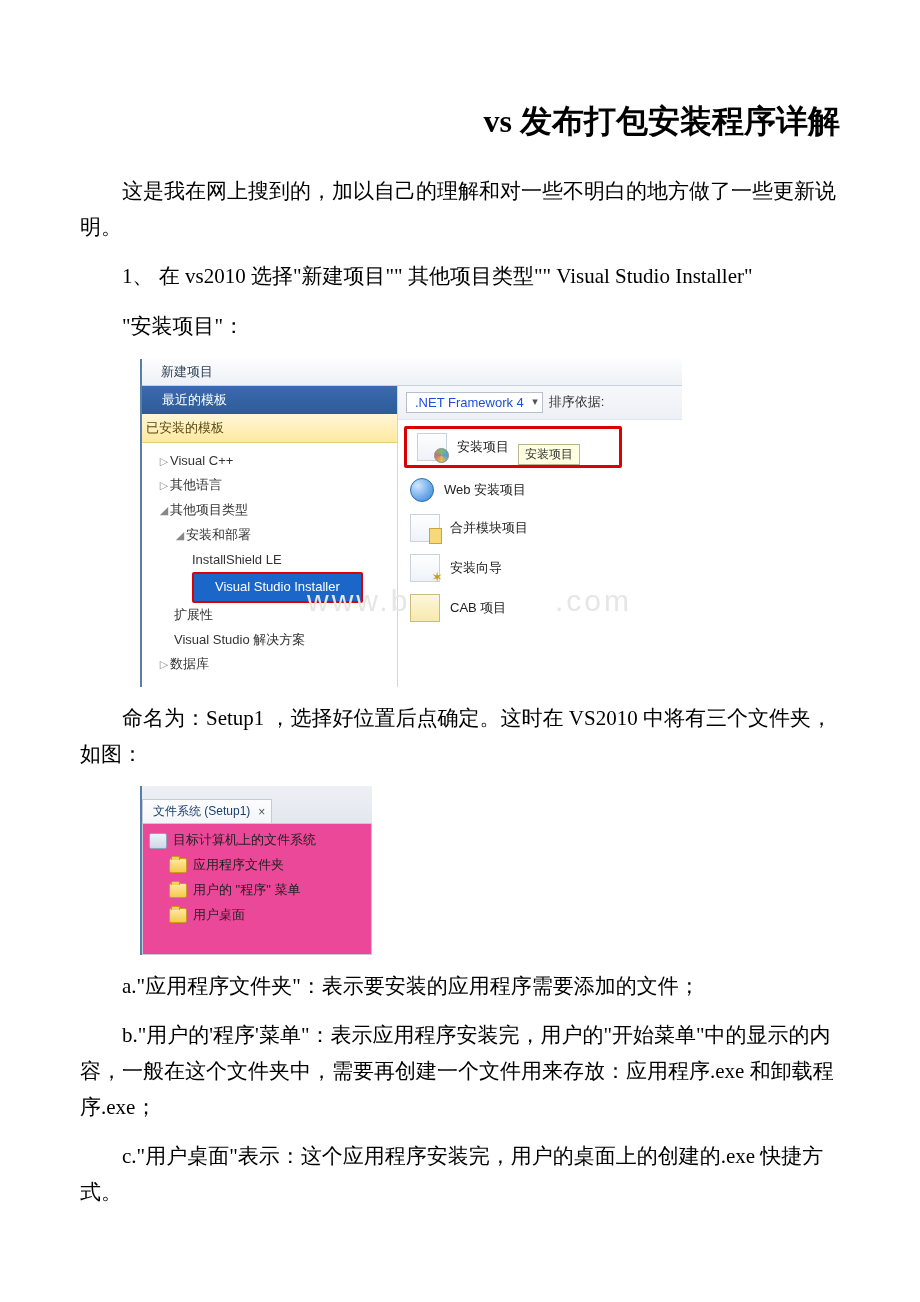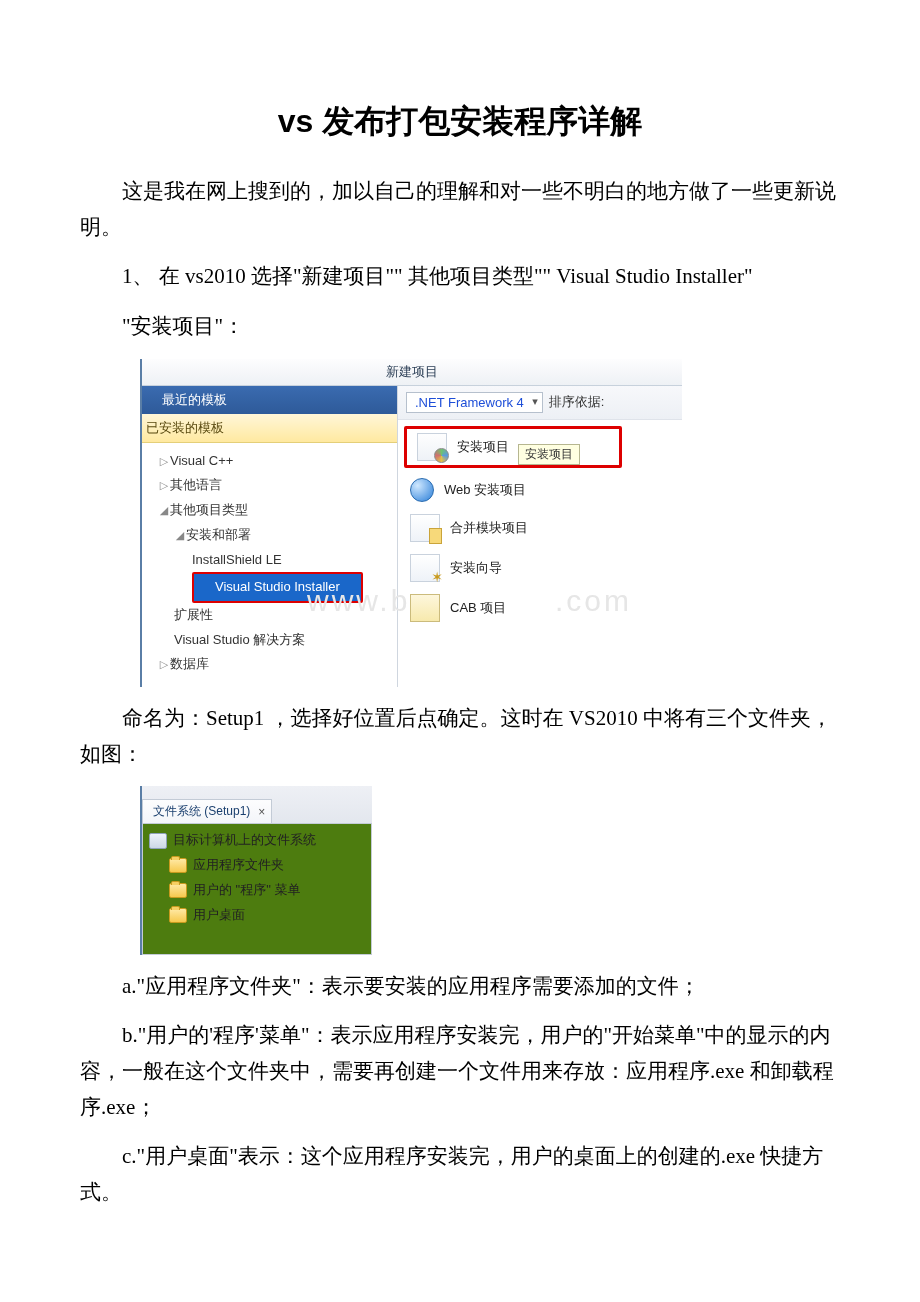--- a/index.html
+++ b/index.html
@@ -7,25 +7,25 @@
     padding: 0;
     background: #fff;
     font-family: "SimSun", "宋体", serif;
     width: 920px;
   }
   .page {
     padding: 100px 80px 60px 80px;
     box-sizing: border-box;
   }
   h1.title {
-    text-align: center;
+    text-align: right;
     font-size: 32px;
     font-weight: bold;
     margin: 0 0 30px 0;
-    font-family: Liberation Sans, sans-serif;
+    font-family: Liberation Serif, serif;
   }
   p.body {
     font-size: 21px;
     line-height: 1.7;
     margin: 0 0 14px 0;
     text-indent: 2em;
     font-family: "SimSun", "宋体", serif;
   }
   p.body .roman { font-family: "Times New Roman", serif; }
   .screenshot {
@@ -37,21 +37,20 @@
     border-left: 2px solid #5a7ea6;
     font-family: "Microsoft YaHei", Tahoma, sans-serif;
     font-size: 13px;
     color: #222;
   }
   .ss1-title {
     background: linear-gradient(#fdfdfe, #eef1f5);
     border-bottom: 1px solid #c7d1dc;
     padding: 4px 19px;
     color: #2b3e55;
-    text-align: center;
   }
   .ss1-body { display: flex; }
   .ss1-left {
     width: 255px;
     border-right: 1px solid #cfd6df;
     background: #fff;
   }
   .ss1-recent {
     background: linear-gradient(#3a6bb0, #2e5a99);
     color: #fff;
@@ -182,21 +181,21 @@
     padding: 3px 6px 3px 10px;
     display: flex; align-items: center; gap: 8px;
     color: #1a3f6e;
     font-size: 12px;
   }
   .ss2-close { color: #555; font-family: Arial; }
   .ss2-body {
     border: 1px solid #c3cbd6;
     border-top: 1px solid #c3cbd6;
     padding: 4px 4px 26px 4px;
-    background: #4d7c0f;
+    background: #ec4899;
   }
   .ss2-row { display:flex; align-items:center; gap:6px; padding: 2px 0 2px 2px; line-height:1.6;}
   .ss2-row.root .ic-pc { width:16px;height:14px;background:linear-gradient(#eef3fa,#cdd8e6);border:1px solid #8fa2ba;border-radius:2px;}
   .ss2-row.sub { padding-left: 22px; }
   .ic-folder {
     width:16px;height:13px;
     background: linear-gradient(#ffe9a5,#f6c94e);
     border:1px solid #c89a1e;
     border-radius:2px;
     position:relative;

